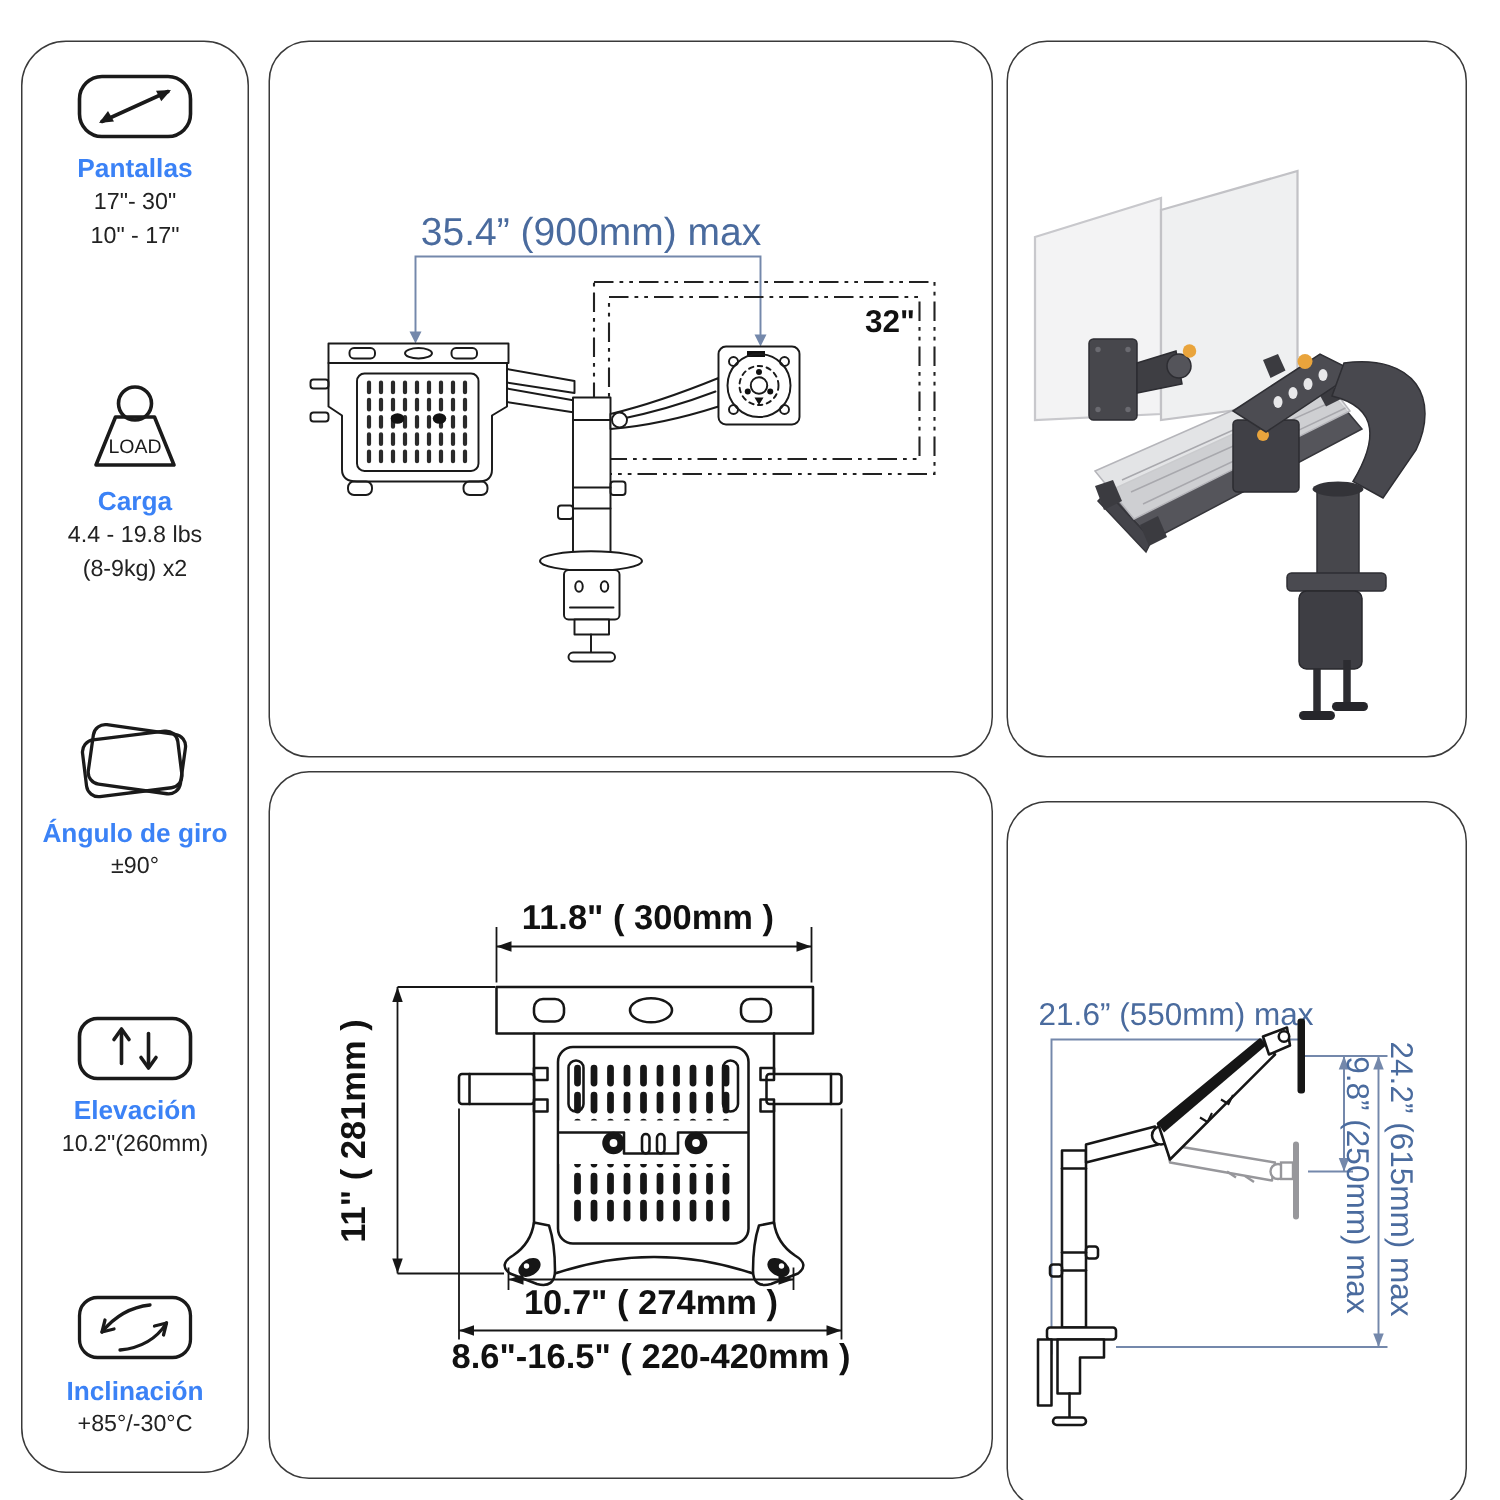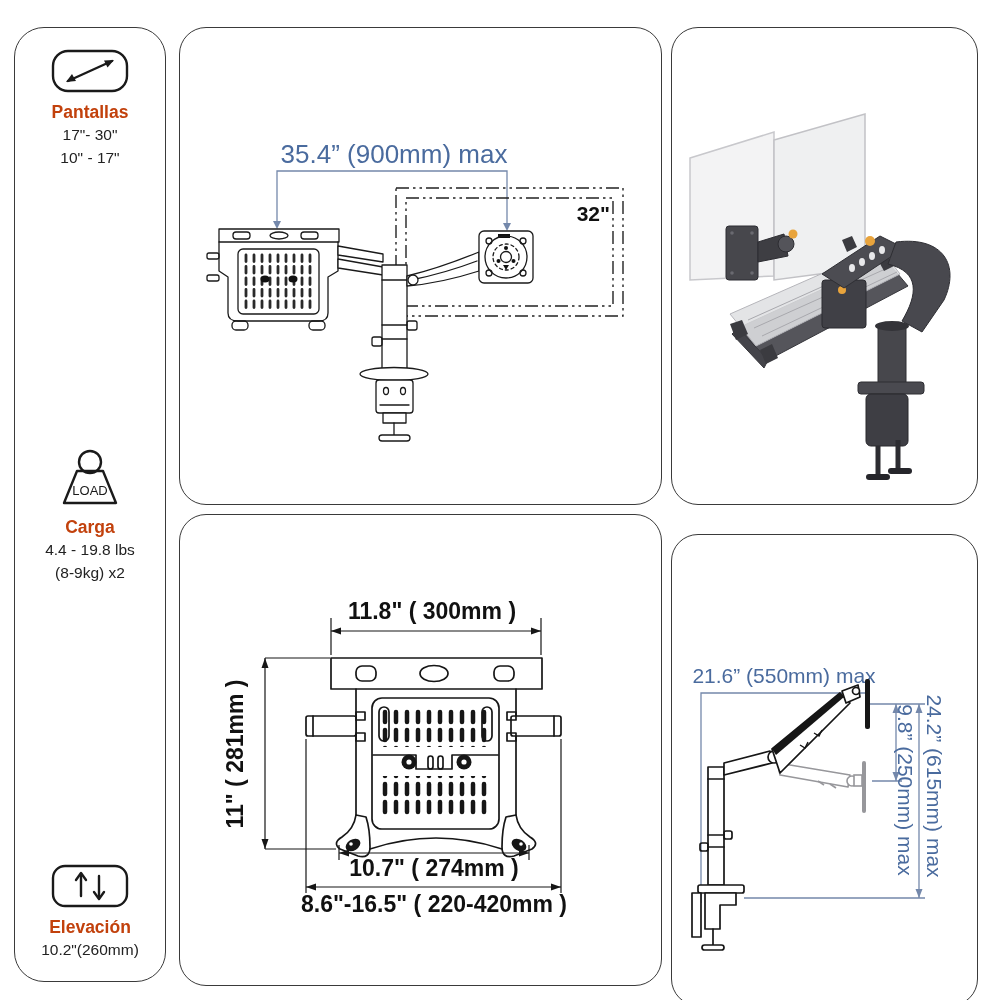--- a/index.html
+++ b/index.html
@@ -2,21 +2,21 @@
 <html><head>
 <meta charset="utf-8">
 <style>
   html,body{margin:0;padding:0;background:#fff;}
   body{width:1000px;height:1000px;position:relative;font-family:"Liberation Sans",sans-serif;color:#1a1a1a;}
   .panel{position:absolute;background:#fff;border:1.5px solid #3a3a3a;border-radius:27px;overflow:hidden;}
   #sidebar{left:14px;top:27px;width:152px;height:955px;border-radius:30px;
            display:flex;flex-direction:column;align-items:center;justify-content:space-between;
            padding:20px 4px;box-sizing:border-box;}
   .spec{display:flex;flex-direction:column;align-items:center;text-align:center;}
-  .spec-title{font-weight:700;font-size:17.5px;margin-top:8px;color:#c2410c;}
+  .spec-title{font-weight:700;font-size:17.5px;margin-top:8px;color:#3b82f6;}
   .spec-line{font-size:15.5px;line-height:23px;color:#222;}
   .ic{stroke:#1a1a1a;stroke-width:2.4;fill:none;stroke-linecap:round;stroke-linejoin:round;}
   #panel-tm{left:179px;top:27px;width:481px;height:476px;text-align:right;}
   #panel-tr{left:671px;top:27px;width:305px;height:476px;}
   #panel-bm{left:179px;top:514px;width:481px;height:470px;}
   #panel-br{left:671px;top:534px;width:305px;height:470px;}
   svg{display:block;}
   .tl{stroke:#1a1a1a;fill:none;stroke-width:1.3;stroke-linejoin:round;stroke-linecap:round;}
   .tlw{stroke:#1a1a1a;fill:#fff;stroke-width:1.3;stroke-linejoin:round;}
   .bl{stroke:#161616;fill:none;stroke-width:1.7;stroke-linejoin:round;stroke-linecap:round;}
@@ -52,34 +52,57 @@
       <circle cx="40" cy="13" r="11"></circle>
       <path d="M27,22 H53 L66,54 H14 Z"></path>
       <text x="40" y="46" font-size="13" text-anchor="middle" fill="#1a1a1a" stroke="none">LOAD</text>
     </svg>
     <div class="spec-title">Carga</div>
     <div class="spec-line">4.4 - 19.8 lbs</div>
     <div class="spec-line">(8-9kg) x2</div>
   </section>
 
 
+  <section class="spec">
+    <svg class="ic" width="84" height="58" viewBox="0 0 84 58" style="stroke-width:2.2">
+      <g transform="rotate(-7 42 29)">
+          <rect x="8" y="11" width="64" height="38" rx="8"></rect>
+        </g>
+      <g transform="rotate(8 42 29)">
+          <rect x="12" y="7" width="62" height="40" rx="8"></rect>
+        </g>
+    </svg>
+    <div class="spec-title">Ángulo de giro</div>
+    <div class="spec-line">±90°</div>
+  </section>
 
   <section class="spec">
     <svg class="ic" width="80" height="46" viewBox="0 0 80 46">
       <rect x="3" y="3" width="74" height="40" rx="12"></rect>
       <line x1="31" y1="11" x2="31" y2="33"></line>
         <path d="M26,17 L31,10 L36,17"></path>
       <line x1="49" y1="13" x2="49" y2="35"></line>
         <path d="M44,29 L49,36 L54,29"></path>
     </svg>
     <div class="spec-title">Elevación</div>
     <div class="spec-line">10.2"(260mm)</div>
   </section>
 
 
+  <section class="spec">
+    <svg class="ic" width="80" height="48" viewBox="0 0 80 48" style="stroke-width:2.2">
+      <rect x="3" y="4" width="74" height="40" rx="12"></rect>
+      <path d="M50,9 Q31,11 18,27"></path>
+      <path d="M18,27 l8,-2 M18,27 l2,-8"></path>
+      <path d="M30,39 Q51,37 61,21"></path>
+      <path d="M61,21 l-8,2 M61,21 l-2,8"></path>
+    </svg>
+    <div class="spec-title">Inclinación</div>
+    <div class="spec-line">+85°/-30°C</div>
+  </section>
 </aside>
 
 <section id="panel-tm" class="panel">
   <svg width="481" height="476" viewBox="0 0 481 476">
 
     <text x="214" y="135" font-size="26" text-anchor="middle" class="dimtxt">35.4” (900mm) max</text>
     <path class="diml" d="M97,196 L97,143 L327,143 L327,198"></path>
     <polygon points="97,201 93,193 101,193" fill="#7488ab"></polygon>
     <polygon points="327,203 323,195 331,195" fill="#7488ab"></polygon>
 

